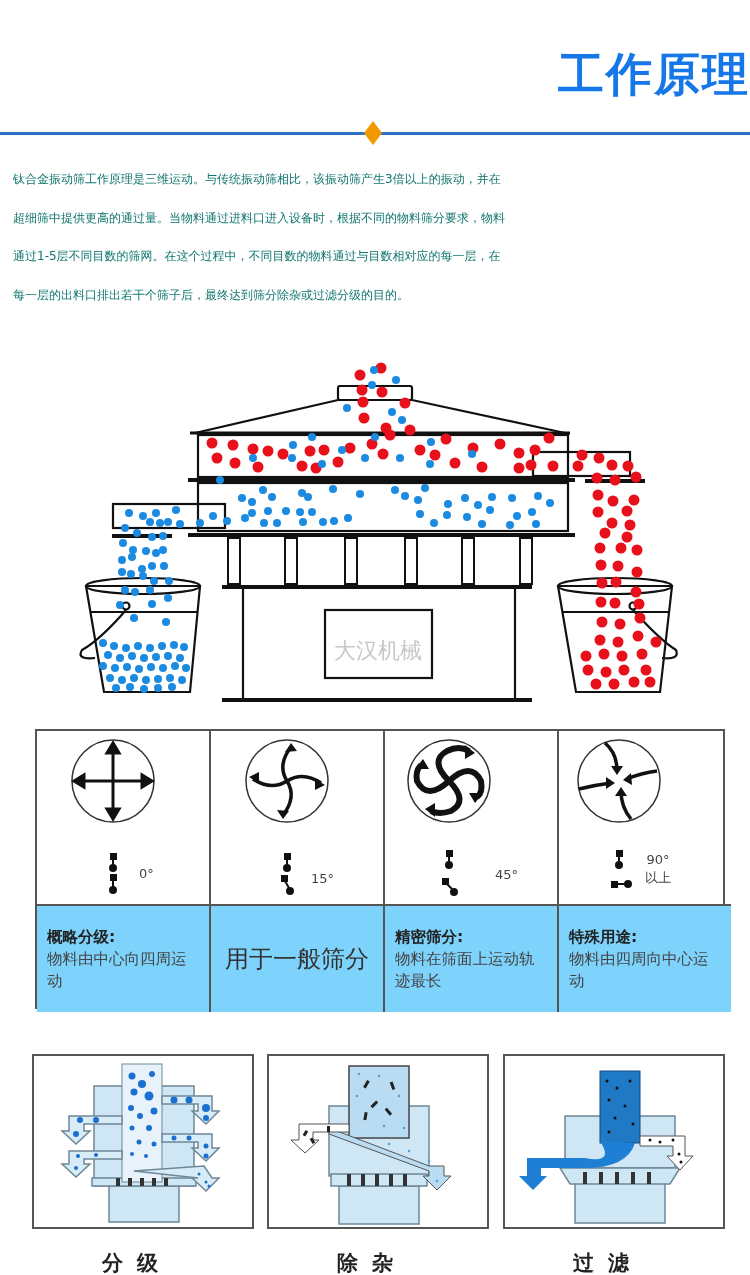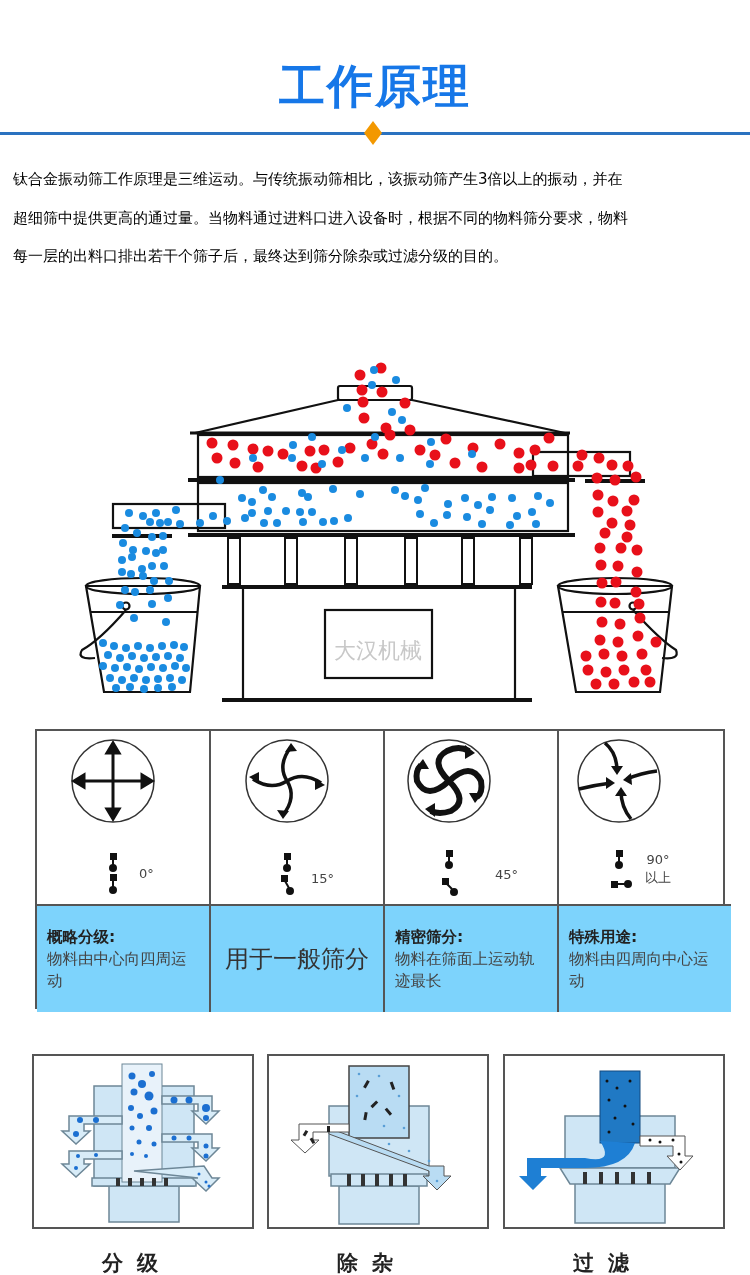--- a/index.html
+++ b/index.html
@@ -1,20 +1,20 @@
 <!DOCTYPE html>
 <html><head>
 <meta charset="utf-8">
 <style>
   * { box-sizing: border-box; margin: 0; padding: 0; }
   body { width: 750px; height: 1275px; background: #ffffff; font-family: "DejaVu Sans", sans-serif; position: relative; overflow: hidden; }
-  .title { position: absolute; top: 56px; left: 0; width: 750px; text-align: center; font-size: 46px; font-weight: bold; color: #1677e8; letter-spacing: 2px; }
+  .title { position: absolute; top: 44px; left: 0; width: 750px; text-align: right; font-size: 46px; font-weight: bold; color: #1677e8; letter-spacing: 2px; }
   .divider { position: absolute; top: 132px; left: 0; width: 750px; height: 3px; background: #2a72c0; }
   .diamond { position: absolute; top: 121px; left: 364px; width: 18px; height: 24px; }
-  .intro { position: absolute; top: 160px; left: 13px; width: 730px; font-size: 15px; line-height: 38.5px; color: #000000; }
+  .intro { position: absolute; top: 160px; left: 13px; width: 730px; font-size: 12px; line-height: 38.5px; color: #0f766e; }
   .intro p { white-space: nowrap; }
   .machine { position: absolute; top: 340px; left: 0; width: 750px; height: 370px; }
   .motion-table { position: absolute; top: 729px; left: 35px; width: 690px; height: 280px; border: 2px solid #555; display: grid; grid-template-columns: repeat(4, 1fr); grid-template-rows: 175px 1fr; background: #fff; }
   .cell { border-right: 2px solid #555; position: relative; }
   .cell:nth-child(4n) { border-right: none; }
   .cell.top { border-bottom: 2px solid #555; }
   .cell.bottom { background: #7dd3fc; padding: 20px 10px; font-size: 15.5px; line-height: 22px; color: #444; }
   .cell.bottom .head { font-weight: bold; color: #222; }
   .cell.bottom.center { display: flex; align-items: center; justify-content: center; font-size: 24px; color: #333; }
   .deg { position: absolute; font-size: 13px; color: #444; }
@@ -28,20 +28,21 @@
 
 <div class="title">工作原理</div>
 <div class="divider"></div>
 <svg class="diamond" viewBox="0 0 18 24">
   <polygon points="9,0 18,12 9,24 0,12" fill="#f39800"></polygon>
 </svg>
 
 <div class="intro">
   <p>钛合金振动筛工作原理是三维运动。与传统振动筛相比，该振动筛产生3倍以上的振动，并在</p>
   <p>超细筛中提供更高的通过量。当物料通过进料口进入设备时，根据不同的物料筛分要求，物料</p>
+  <p>通过1-5层不同目数的筛网。在这个过程中，不同目数的物料通过与目数相对应的每一层，在</p>
   <p>每一层的出料口排出若干个筛子后，最终达到筛分除杂或过滤分级的目的。</p>
 </div>
 
 <svg class="machine" viewBox="0 0 750 370">
   <defs>
     <g id="r">
         <circle r="5.5" fill="#e8101a"></circle>
       </g>
     <g id="b">
         <circle r="4" fill="#1a8be0"></circle>

